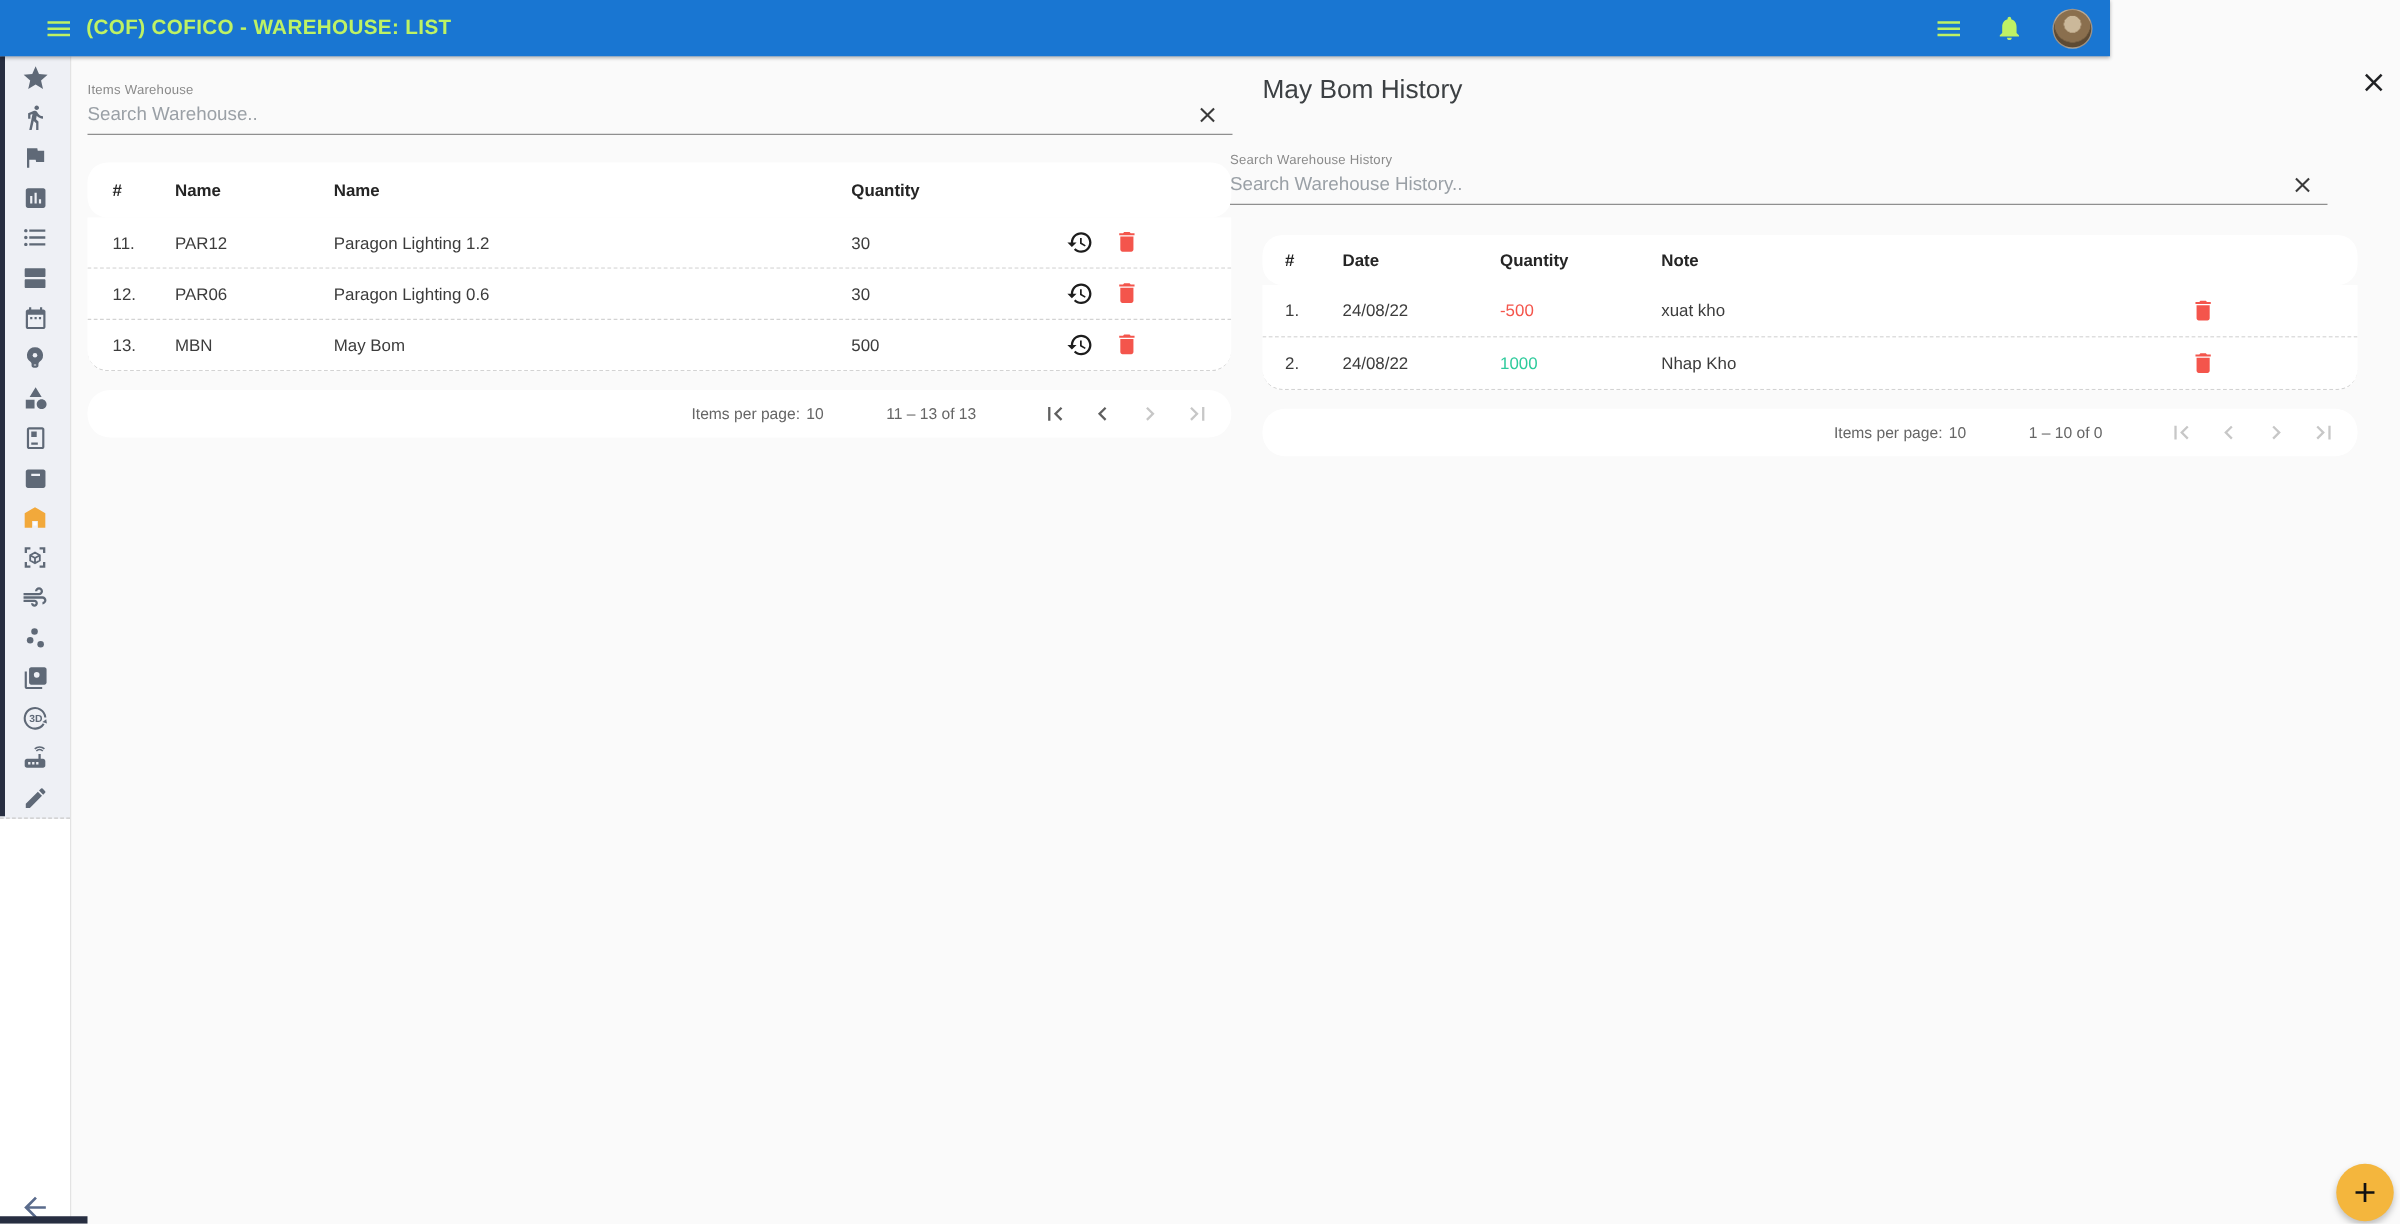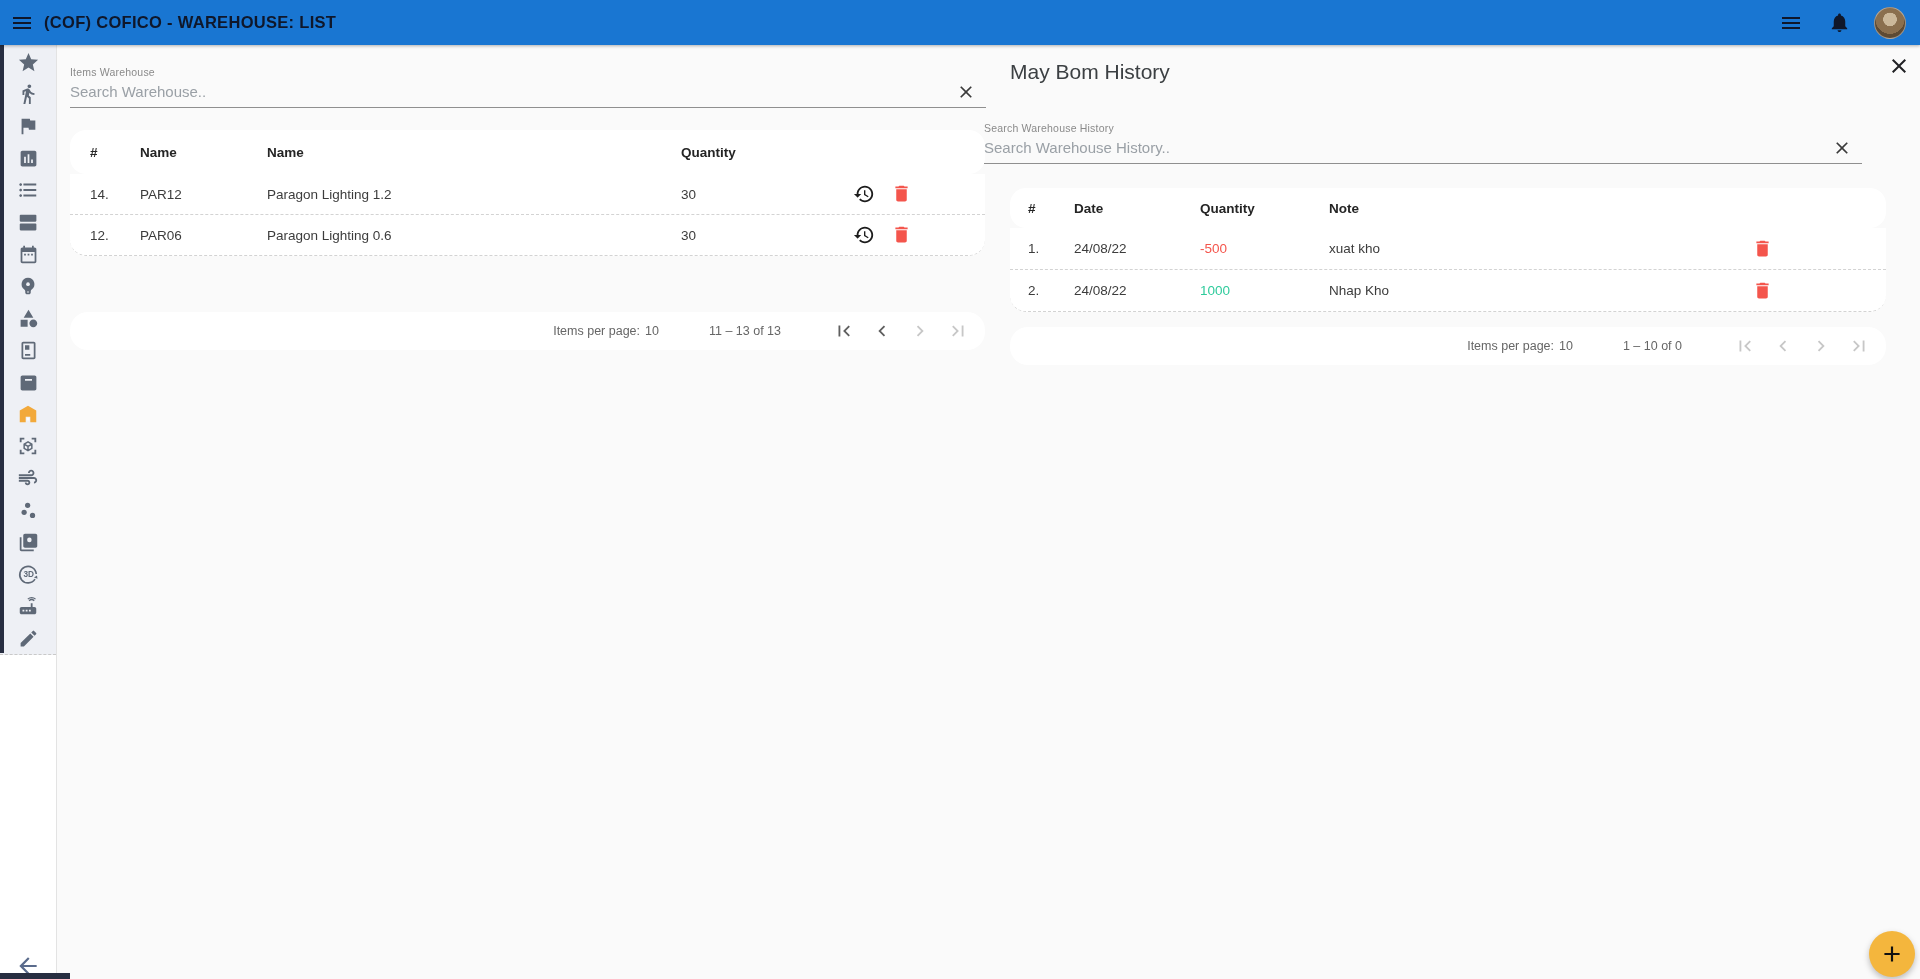--- a/index.html
+++ b/index.html
@@ -18,21 +18,21 @@
     --dash:#d3d3d3;
     --nav-on:#5f5f5f;
     --nav-off:#c7c7c7;
   }
   *{box-sizing:border-box;margin:0;padding:0;}
   html,body{width:1920px;height:979px;overflow:hidden;}
   body{font-family:"Liberation Sans",sans-serif;background:var(--main-bg);position:relative;color:var(--text);}
   svg{display:block;}
 
   
-  .appbar{position:absolute;left:0;top:0;width:1920px;height:45px;background:var(--appbar);display:flex;align-items:center;color:#0f172a;z-index:30;box-shadow:0 1px 3px rgba(0,0,0,.3);}
+  .appbar{position:absolute;left:0;top:0;width:1688px;height:45px;background:var(--appbar);display:flex;align-items:center;color:#bef264;z-index:30;box-shadow:0 1px 3px rgba(0,0,0,.3);padding-left:25px;}
   .appbar .menu-btn{width:44px;height:45px;display:flex;align-items:center;justify-content:center;cursor:pointer;}
   .appbar-title{font-size:16.5px;font-weight:bold;letter-spacing:.3px;}
   .appbar-right{margin-left:auto;display:flex;align-items:center;gap:22px;padding-right:14px;}
   .appbar-right .icon{width:26px;height:26px;display:flex;align-items:center;justify-content:center;cursor:pointer;}
   .avatar{width:32px;height:32px;border-radius:50%;background:radial-gradient(circle at 50% 38%, #cbb89a 0 28%, #8a6f4e 29% 60%, #5d4a33 61%);border:1px solid rgba(255,255,255,.4);cursor:pointer;}
 
   
   .rail{position:absolute;left:0;top:45px;width:57px;height:934px;background:#fff;border-right:1px solid #e3e3e3;z-index:20;}
   .rail-icons{background:var(--rail-bg);border-bottom:1px dashed #c9c9c9;padding-top:1px;}
   .rail-item{width:56px;height:32px;display:flex;align-items:center;justify-content:center;color:var(--rail-icon);cursor:pointer;}
@@ -328,21 +328,21 @@
 <div class="tbl" style="left:70px;top:130px;width:915px;">
   <div class="thead grid-left">
     <div>#</div>
     <div>Name</div>
     <div>Name</div>
     <div>Quantity</div>
     <div></div>
   </div>
   <div class="rows-wrap">
     <div class="trow grid-left">
-      <div>14.</div>
+      <div>11.</div>
       <div>PAR12</div>
       <div>Paragon Lighting 1.2</div>
       <div>30</div>
       <div class="actions">
         <span class="icon-btn">
             <svg width="22" height="22">
               <use href="#i-history"></use>
             </svg>
           </span>
         <span class="icon-btn danger">
@@ -350,20 +350,38 @@
               <use href="#i-trash"></use>
             </svg>
           </span>
       </div>
     </div>
     <div class="trow grid-left">
       <div>12.</div>
       <div>PAR06</div>
       <div>Paragon Lighting 0.6</div>
       <div>30</div>
+      <div class="actions">
+        <span class="icon-btn">
+            <svg width="22" height="22">
+              <use href="#i-history"></use>
+            </svg>
+          </span>
+        <span class="icon-btn danger">
+            <svg width="21" height="21">
+              <use href="#i-trash"></use>
+            </svg>
+          </span>
+      </div>
+    </div>
+    <div class="trow grid-left">
+      <div>13.</div>
+      <div>MBN</div>
+      <div>May Bom</div>
+      <div>500</div>
       <div class="actions">
         <span class="icon-btn">
             <svg width="22" height="22">
               <use href="#i-history"></use>
             </svg>
           </span>
         <span class="icon-btn danger">
             <svg width="21" height="21">
               <use href="#i-trash"></use>
             </svg>

